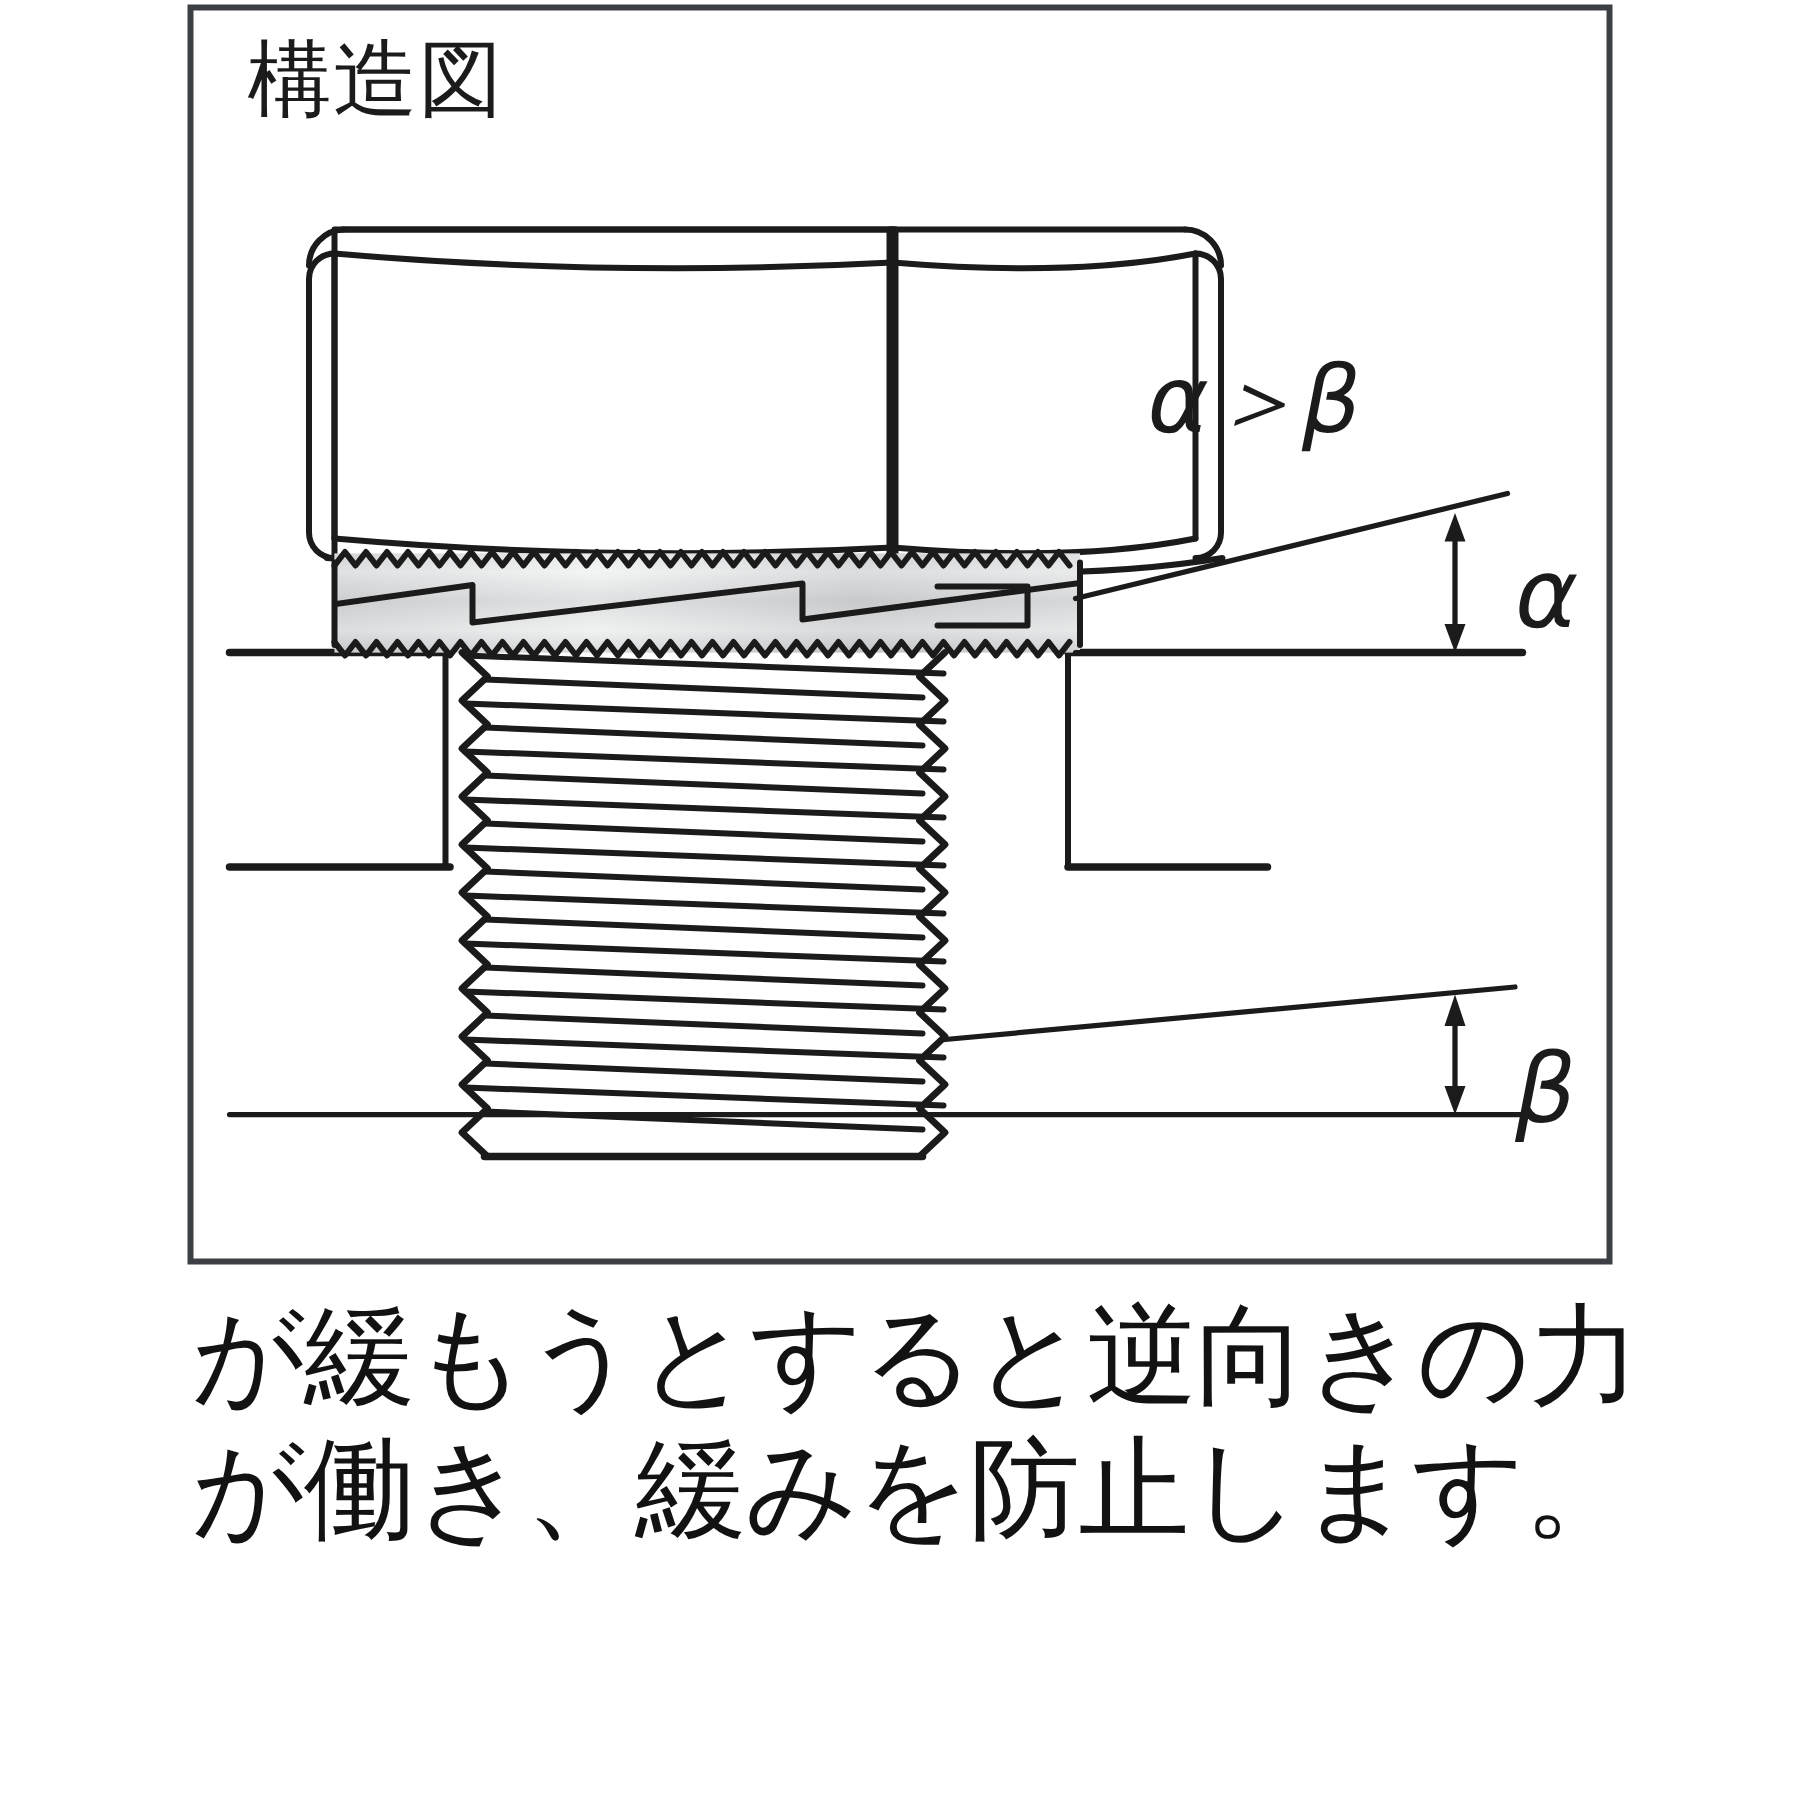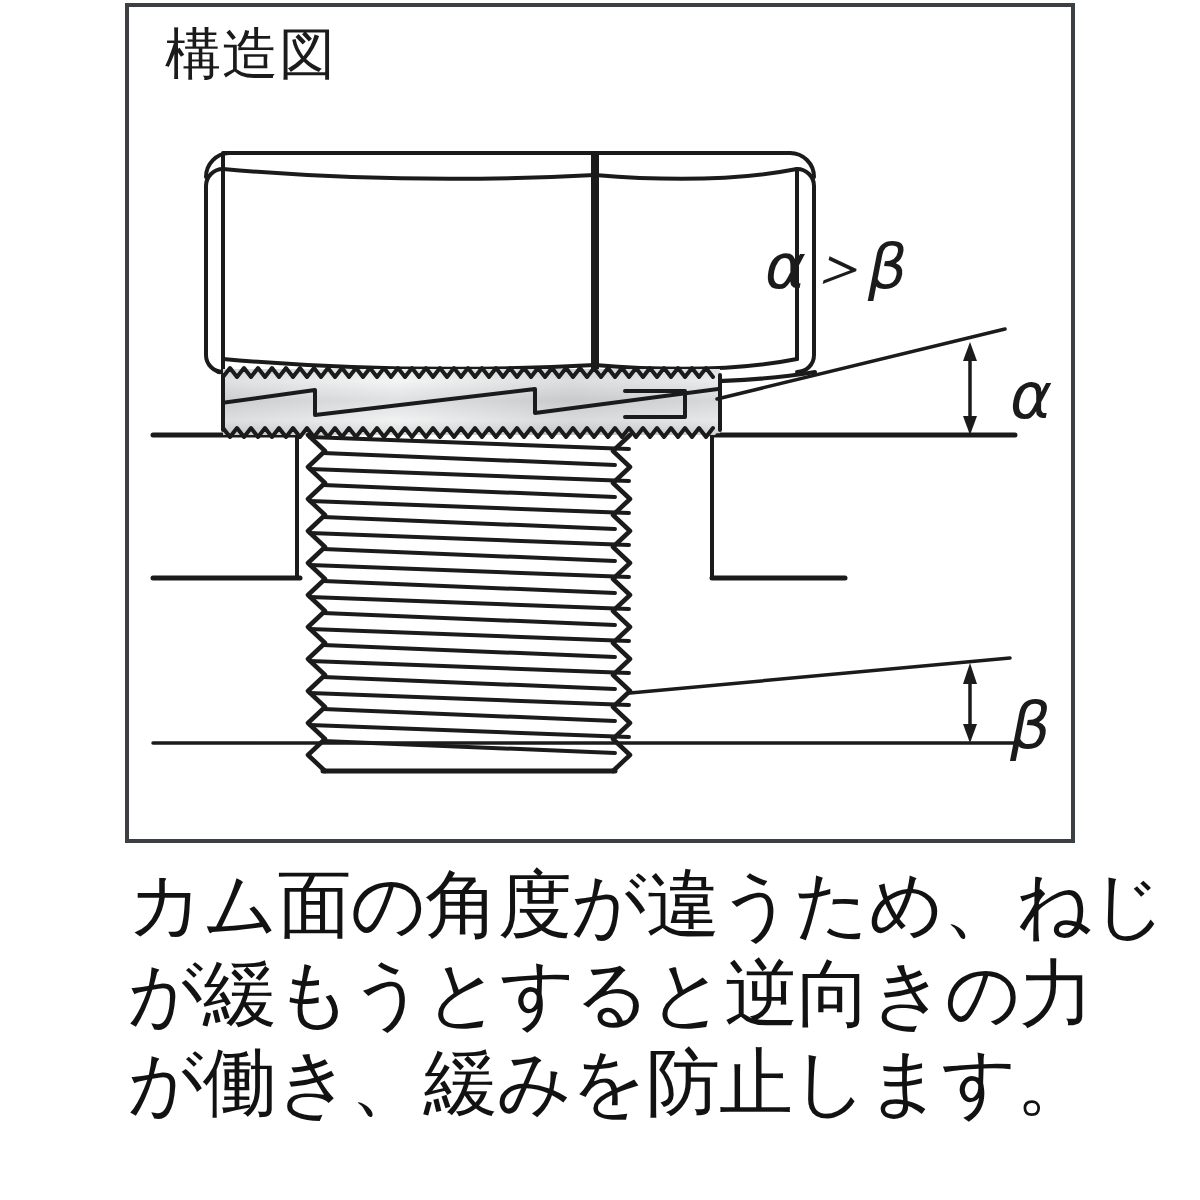--- a/index.html
+++ b/index.html
@@ -233,18 +233,17 @@
     </g>
 
     <text class="lbl-relation" x="640" y="285" font-family="DejaVu Sans, Liberation Sans, sans-serif" font-size="62" font-style="italic" font-weight="500" fill="#1b1b1b">α＞β</text>
 
     <text x="885" y="415" font-family="DejaVu Sans, Liberation Sans, sans-serif" font-size="64" font-style="italic" font-weight="500" fill="#1b1b1b">α</text>
 
     <text x="885" y="745" font-family="DejaVu Sans, Liberation Sans, sans-serif" font-size="64" font-style="italic" font-weight="500" fill="#1b1b1b">β</text>
   </svg>
 
   <div class="caption-block">
-    <span class="caption-line">カム面の角度が違うため、ねじ</span>
     <span class="caption-line">が緩もうとすると逆向きの力</span>
     <span class="caption-line">が働き、緩みを防止します。</span>
   </div>
 
 </div>
 
 </body></html>

